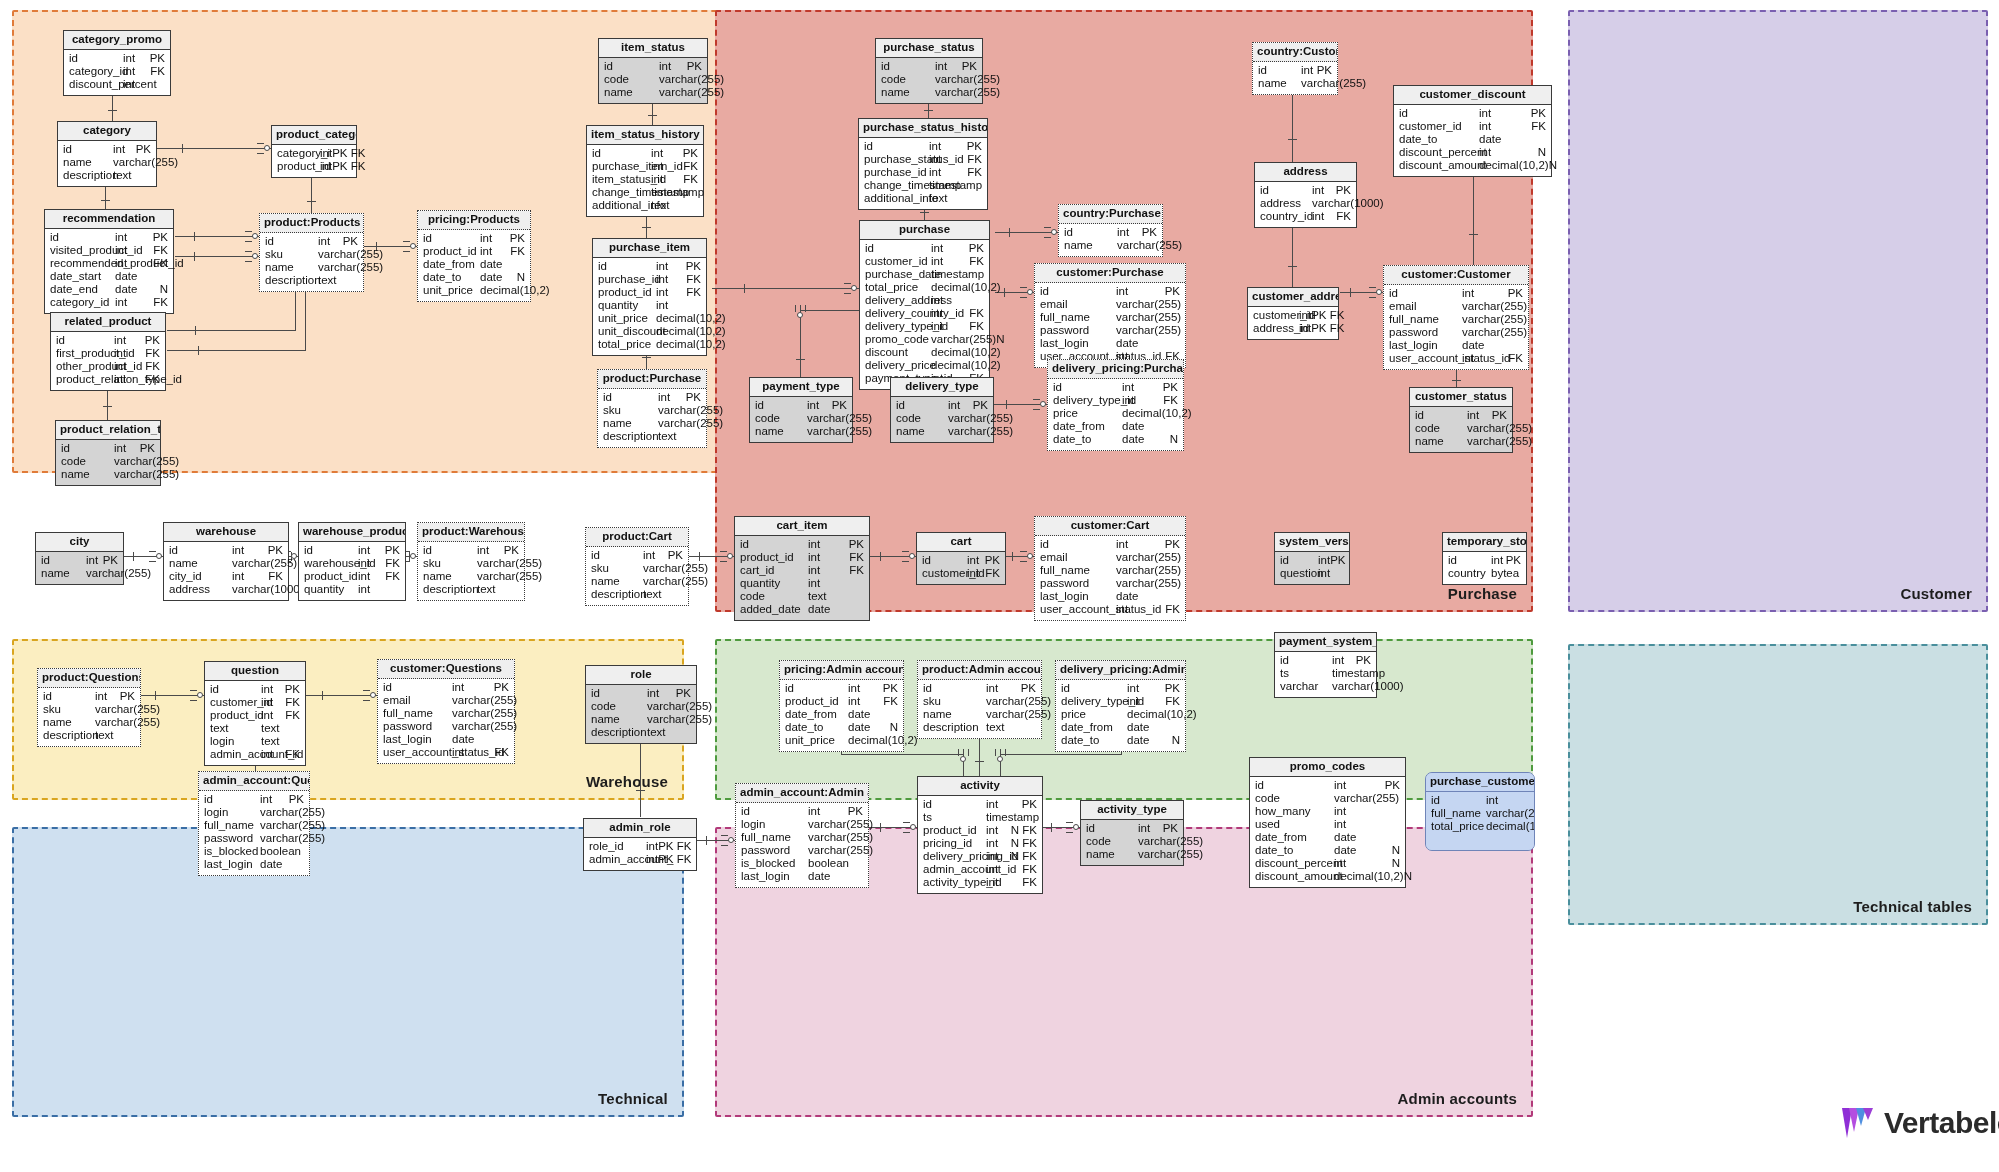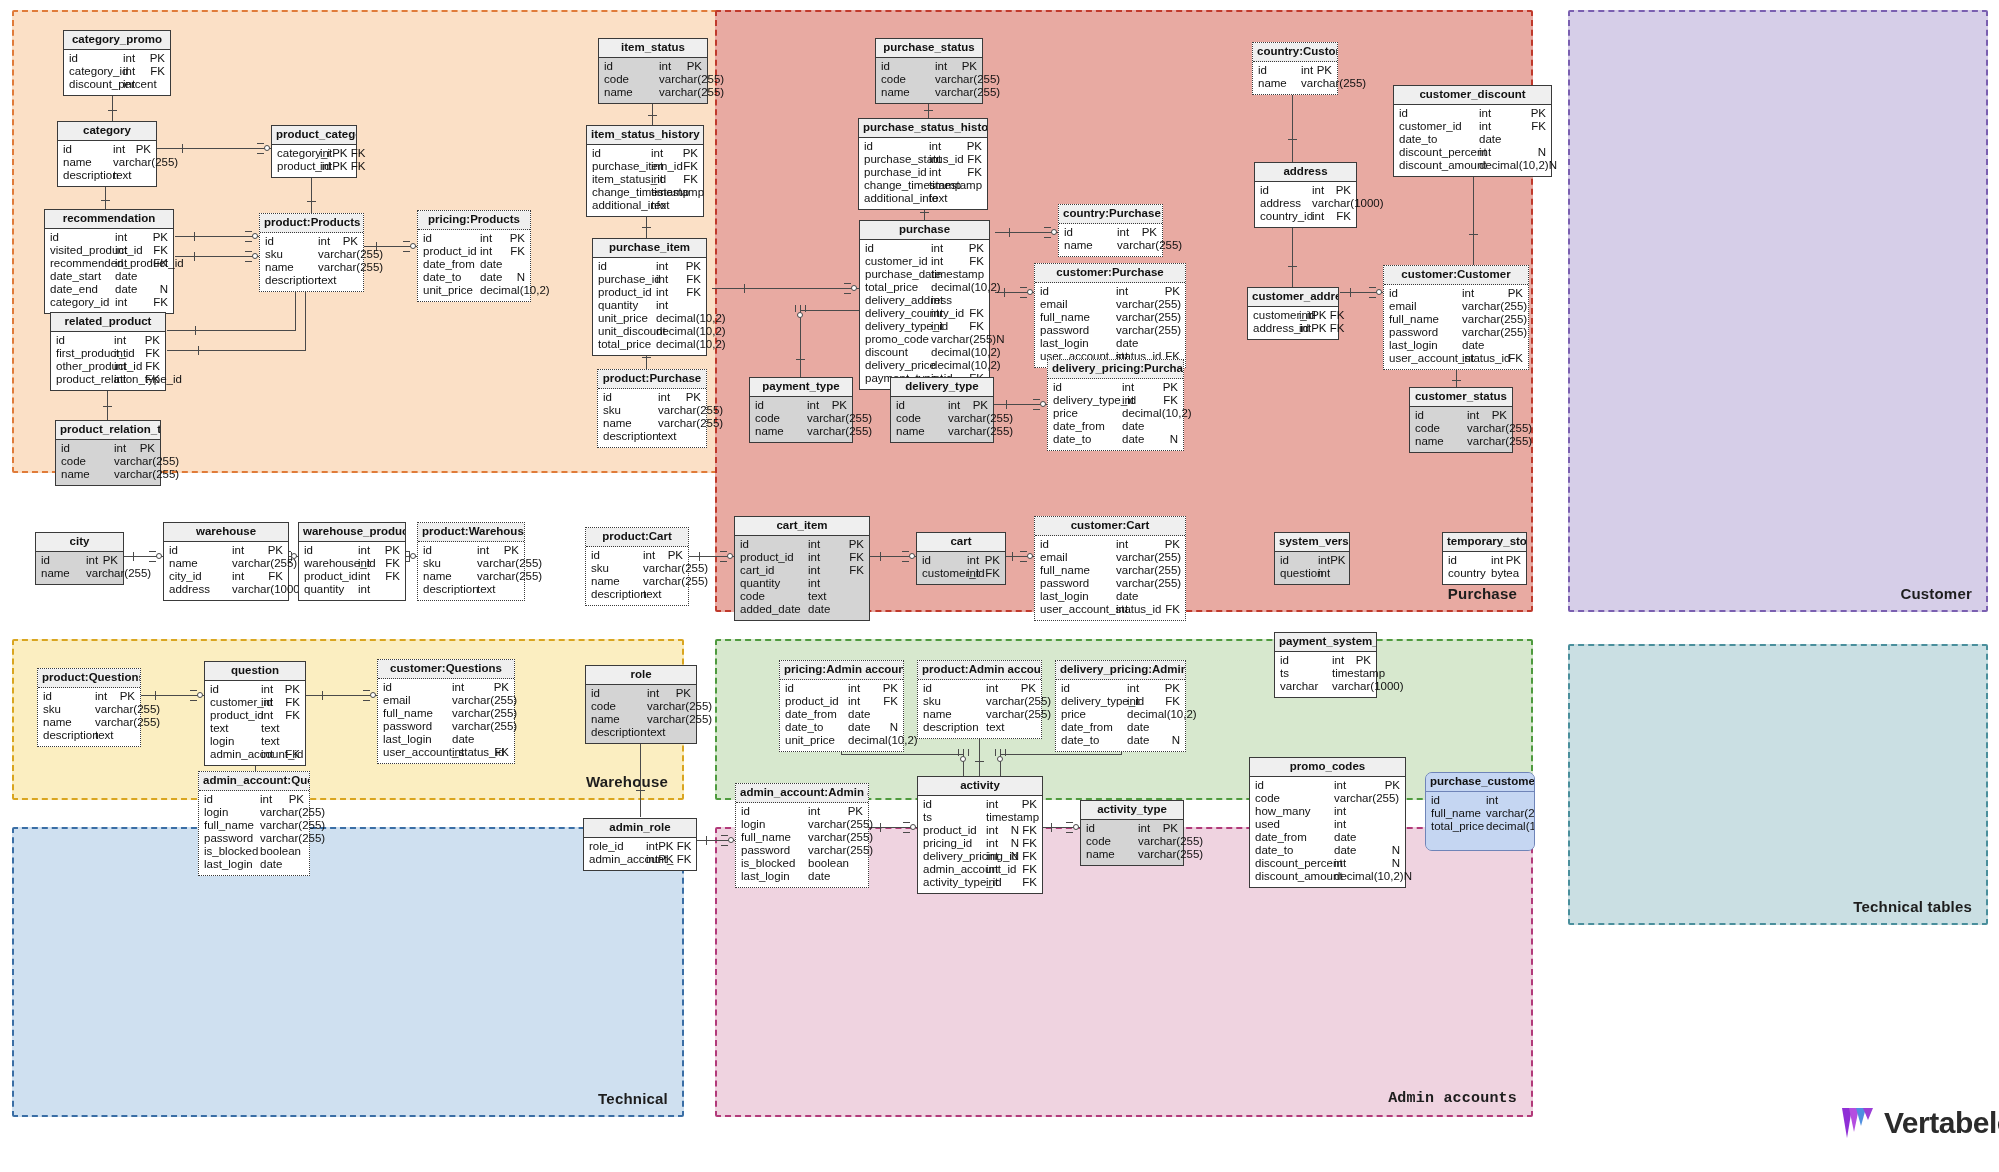--- a/index.html
+++ b/index.html
@@ -133,21 +133,21 @@
       </div>
       <div class="area" style="left: 715px; top: 639px; width: 818px; height: 161px; background: rgb(215, 232, 206); border-color: rgb(78, 154, 62);">
         <div class="area-label">Cart</div>
       </div>
       <div class="area" style="left: 1568px; top: 644px; width: 420px; height: 281px; background: rgb(202, 223, 227); border-color: rgb(74, 143, 156);">
         <div class="area-label">Technical tables</div>
       </div>
       <div class="area" style="left: 12px; top: 827px; width: 672px; height: 290px; background: rgb(207, 224, 240); border-color: rgb(58, 110, 165);">
         <div class="area-label">Technical</div>
       </div>
-      <div class="area" style="left: 715px; top: 827px; width: 818px; height: 290px; background: rgb(239, 211, 224); border-color: rgb(178, 58, 122); font-family: Liberation Mono, monospace;">
+      <div class="area" style="left: 715px; top: 827px; width: 818px; height: 290px; background: rgb(239, 211, 224); border-color: rgb(178, 58, 122);">
         <div class="area-label">Admin accounts</div>
       </div>
     </div>
   <div id="lines-layer">
       <div class="ln v" style="left: 112px; top: 78px; width: 1px; height: 44px;"></div>
       <div class="cbar" style="left: 108px; top: 110px; width: 9px; height: 1px;"></div>
       <div class="cdot" style="left: 109px; top: 80px;"></div>
       <div class="cbar" style="left: 107px; top: 73px; width: 1px; height: 7px;"></div>
       <div class="cbar" style="left: 112px; top: 73px; width: 1px; height: 7px;"></div>
       <div class="cbar" style="left: 117px; top: 73px; width: 1px; height: 7px;"></div>

